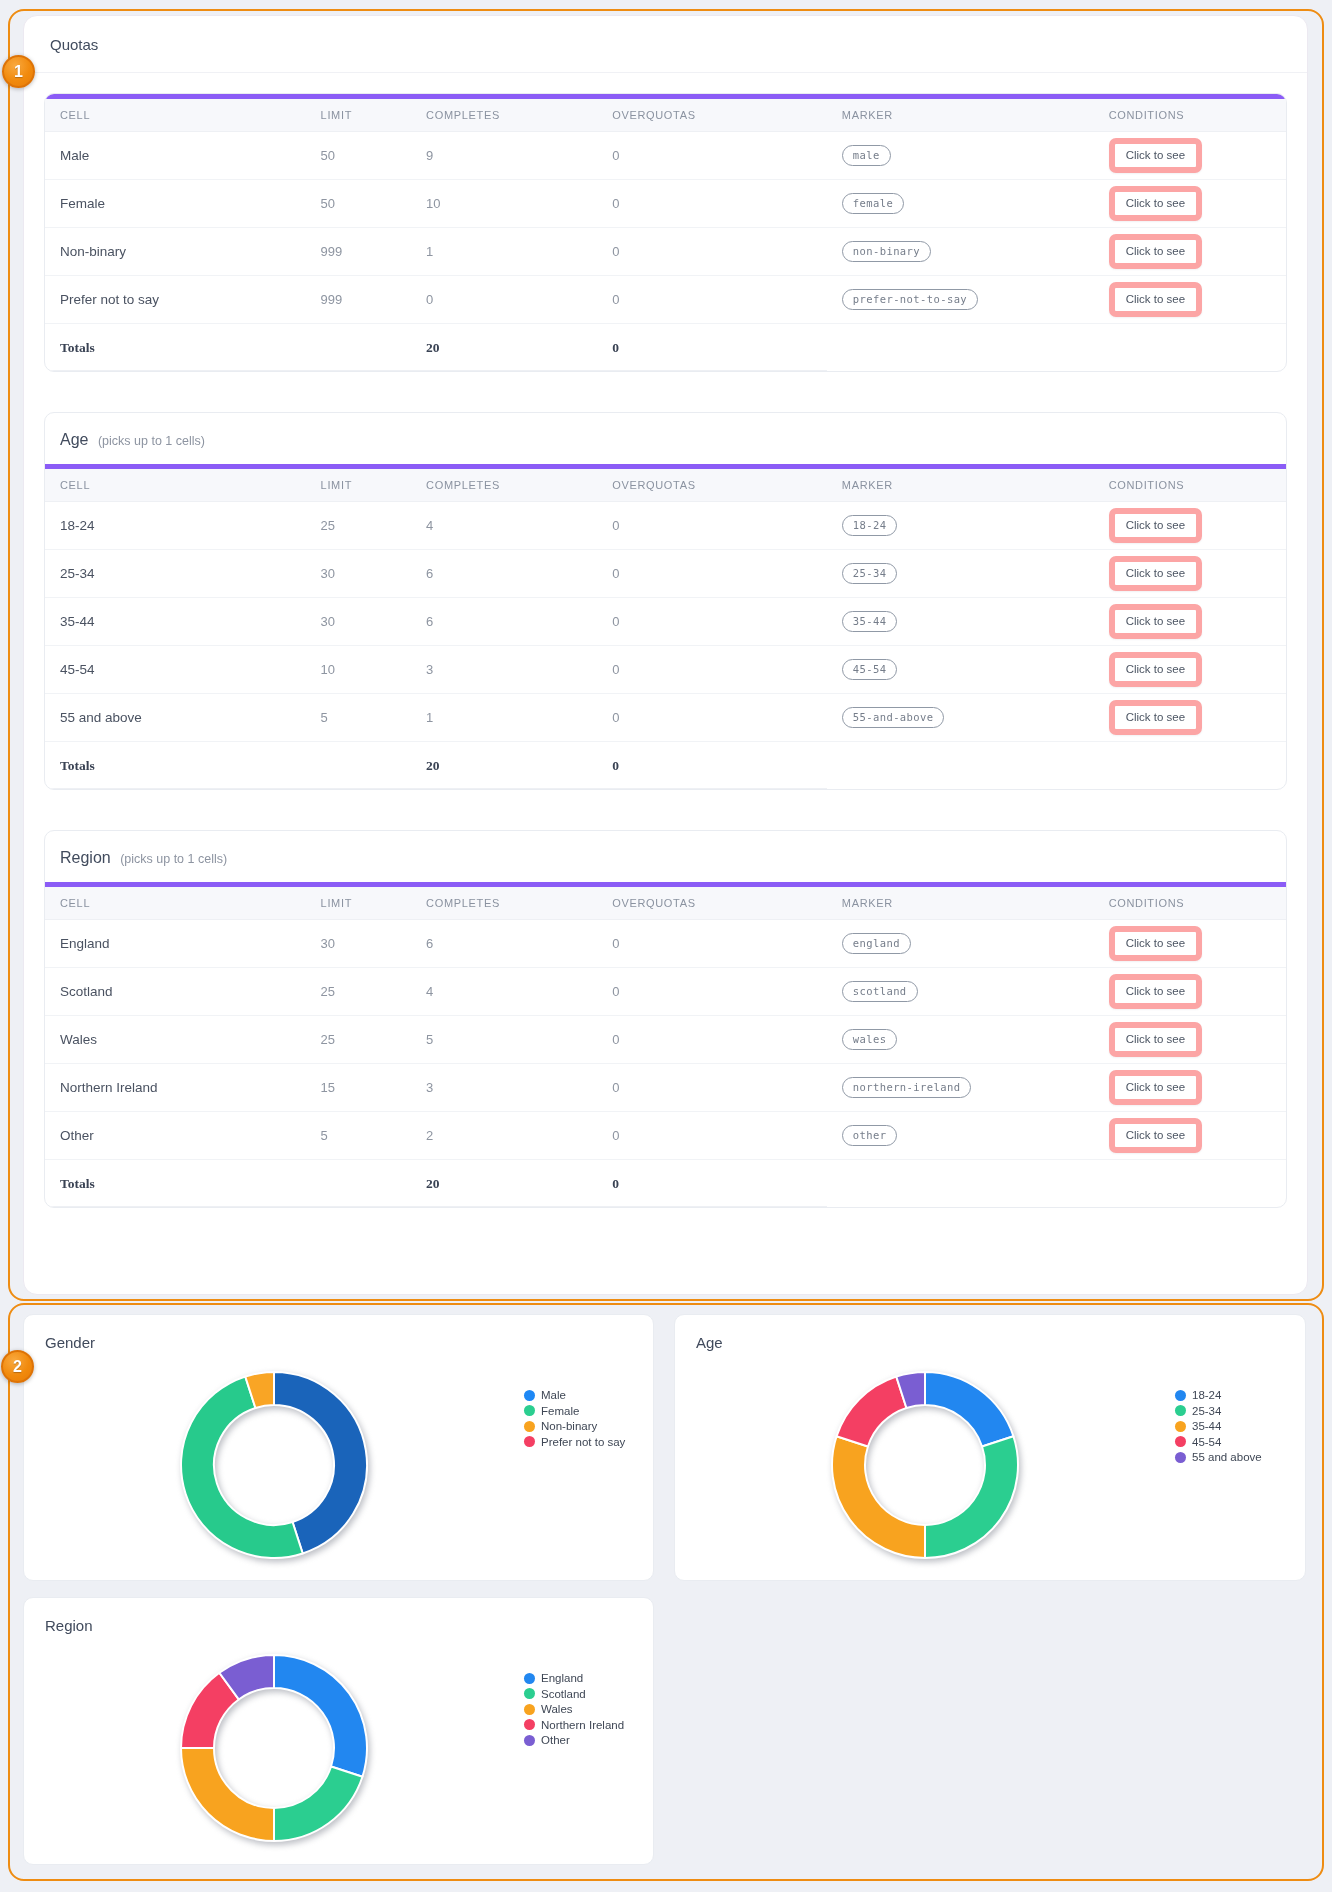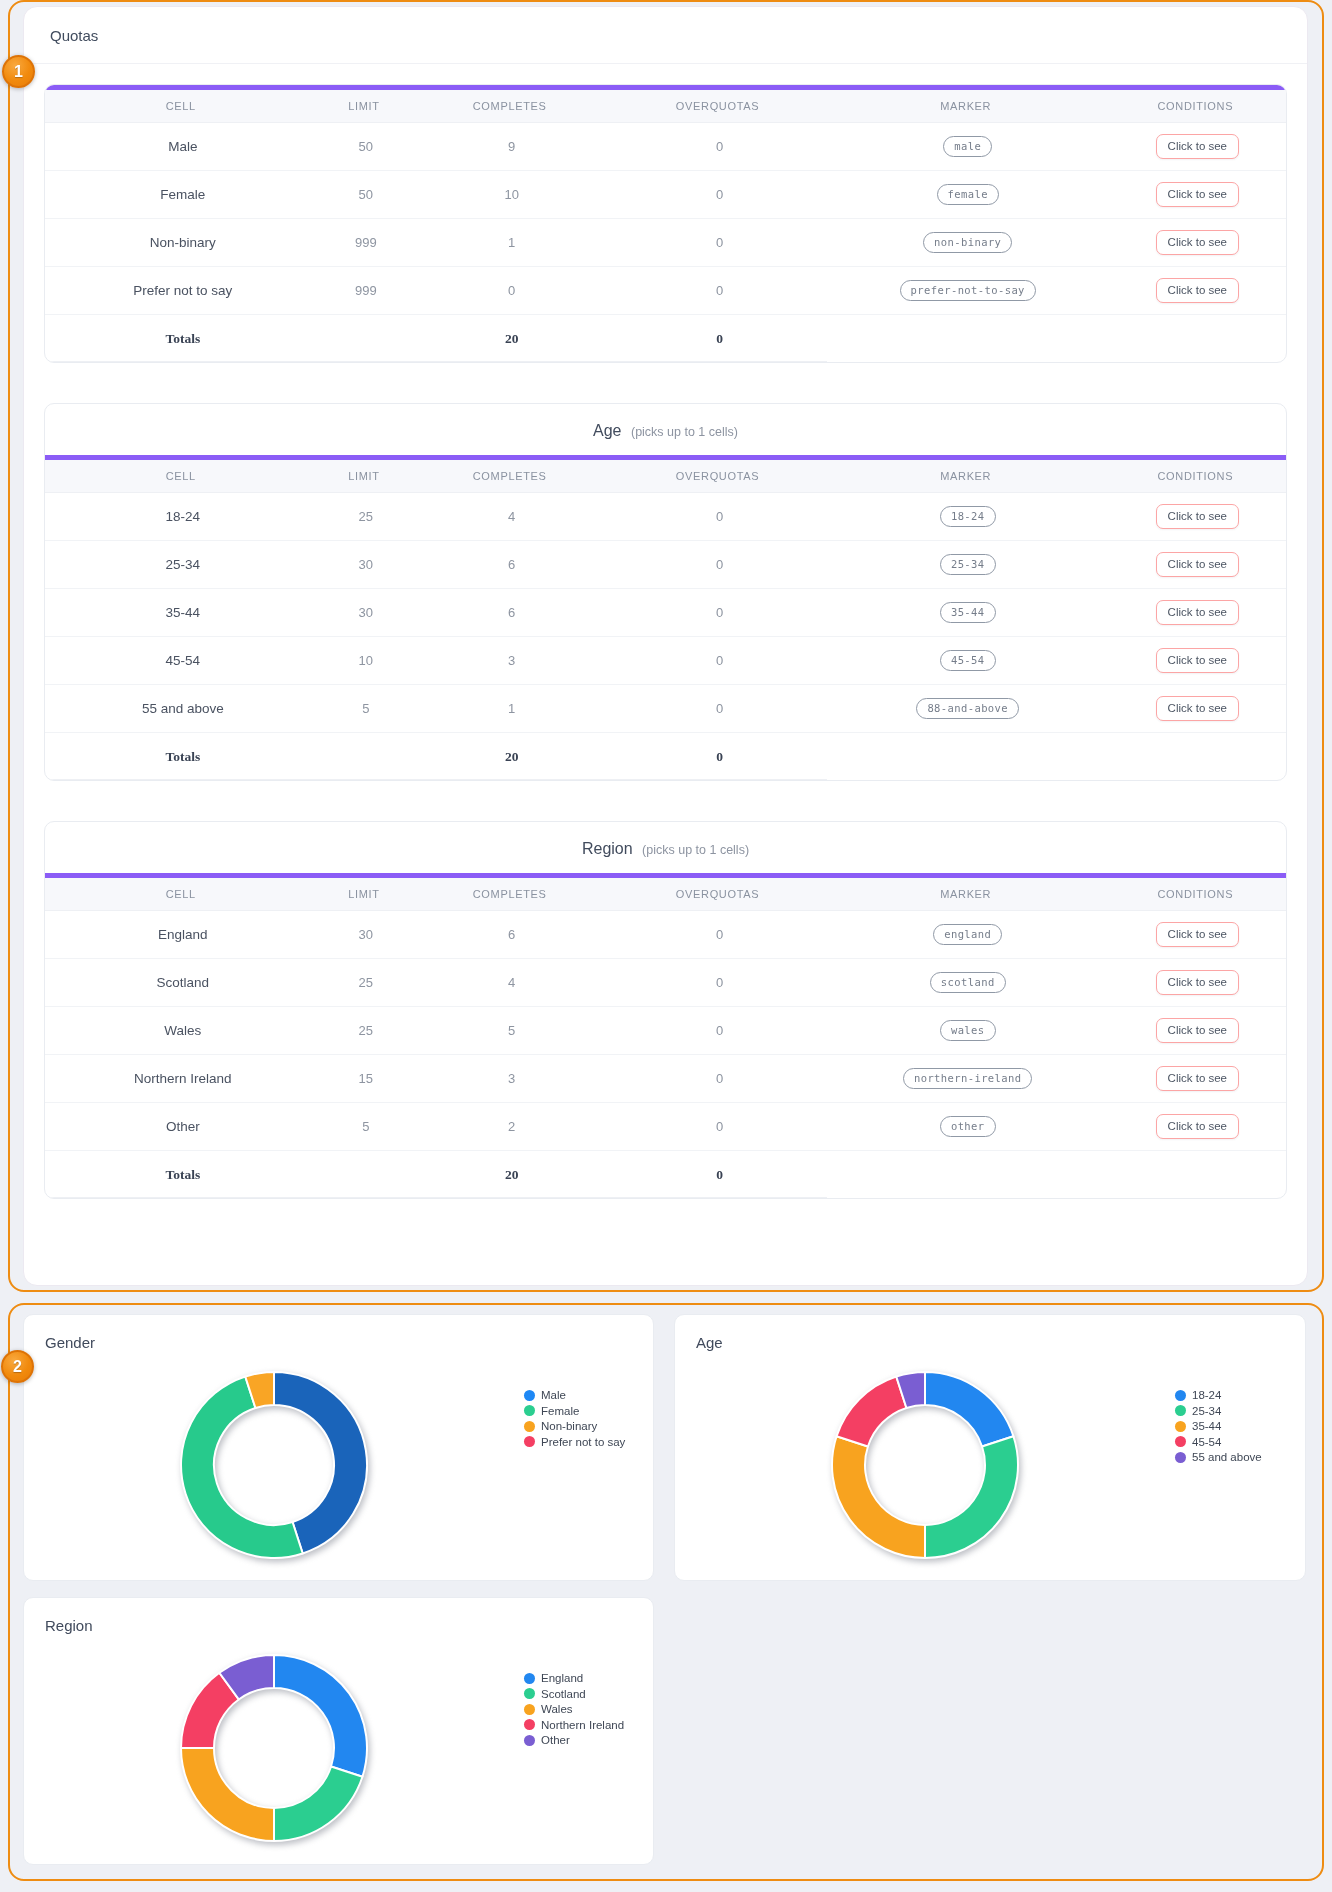--- a/index.html
+++ b/index.html
@@ -9,21 +9,21 @@
     background:#eef0f5;
     font-family:"Liberation Sans", sans-serif;
     overflow:hidden;
   }
   
   .som {
     position:absolute;
     border:2.5px solid #ee8c12;
     border-radius:16px;
   }
-  #som1 { left:8px; top:0;    width:1316px; height:1292px;text-align:center; }
+  #som1 { left:8px; top:9px;    width:1316px; height:1292px; }
   #som2 { left:8px; top:1303px; width:1316px; height:578px; }
   .som-badge {
     position:absolute; z-index:20;
     width:33px; height:33px; border-radius:50%;
     background:radial-gradient(circle at 38% 30%, #f9a93f, #f18a0d 55%, #e87c06);
     border:2px solid #dd7307;
     color:#fff; font-size:16px; font-weight:bold;
     display:flex; align-items:center; justify-content:center;
     box-shadow:0 1px 4px rgba(0,0,0,.28);
     text-shadow:0 1px 1px rgba(0,0,0,.25);
@@ -84,21 +84,21 @@
     border:1px solid #9099a6;
     border-radius:11px;
     padding:3px 10px 4px;
     font-family:"DejaVu Sans Mono", monospace;
     font-size:10.5px; letter-spacing:.4px;
     color:#757d8a; background:#fff;
     white-space:nowrap;
   }
   .cond-btn {
     display:inline-block;
-    border:1px solid #fca5a5;
+    border:6px solid #fca5a5;
     border-radius:7px;
     padding:5px 11px 6px;
     font-size:11.5px; color:#4c5563;
     background:#fff;
     box-shadow:0 1px 2px rgba(30,40,60,.06);
     cursor:pointer;
     white-space:nowrap;
   }
   .totals { min-height:47px; position:relative; }
   .totals > div { padding-left:15px; }
@@ -241,21 +241,21 @@
               <div class="cell-num">3</div>
               <div class="cell-num">0</div>
               <div><span class="marker-pill">45-54</span></div>
               <div><span class="cond-btn">Click to see</span></div>
             </div>
             <div class="tgrid trow">
               <div class="cell-name">55 and above</div>
               <div class="cell-num">5</div>
               <div class="cell-num">1</div>
               <div class="cell-num">0</div>
-              <div><span class="marker-pill">88-and-above</span></div>
+              <div><span class="marker-pill">55-and-above</span></div>
               <div><span class="cond-btn">Click to see</span></div>
             </div>
             <div class="tgrid totals">
               <div class="t-label">Totals</div>
               <div></div>
               <div class="t-num">20</div>
               <div class="t-num">0</div>
               <div></div>
               <div></div>
             </div>

